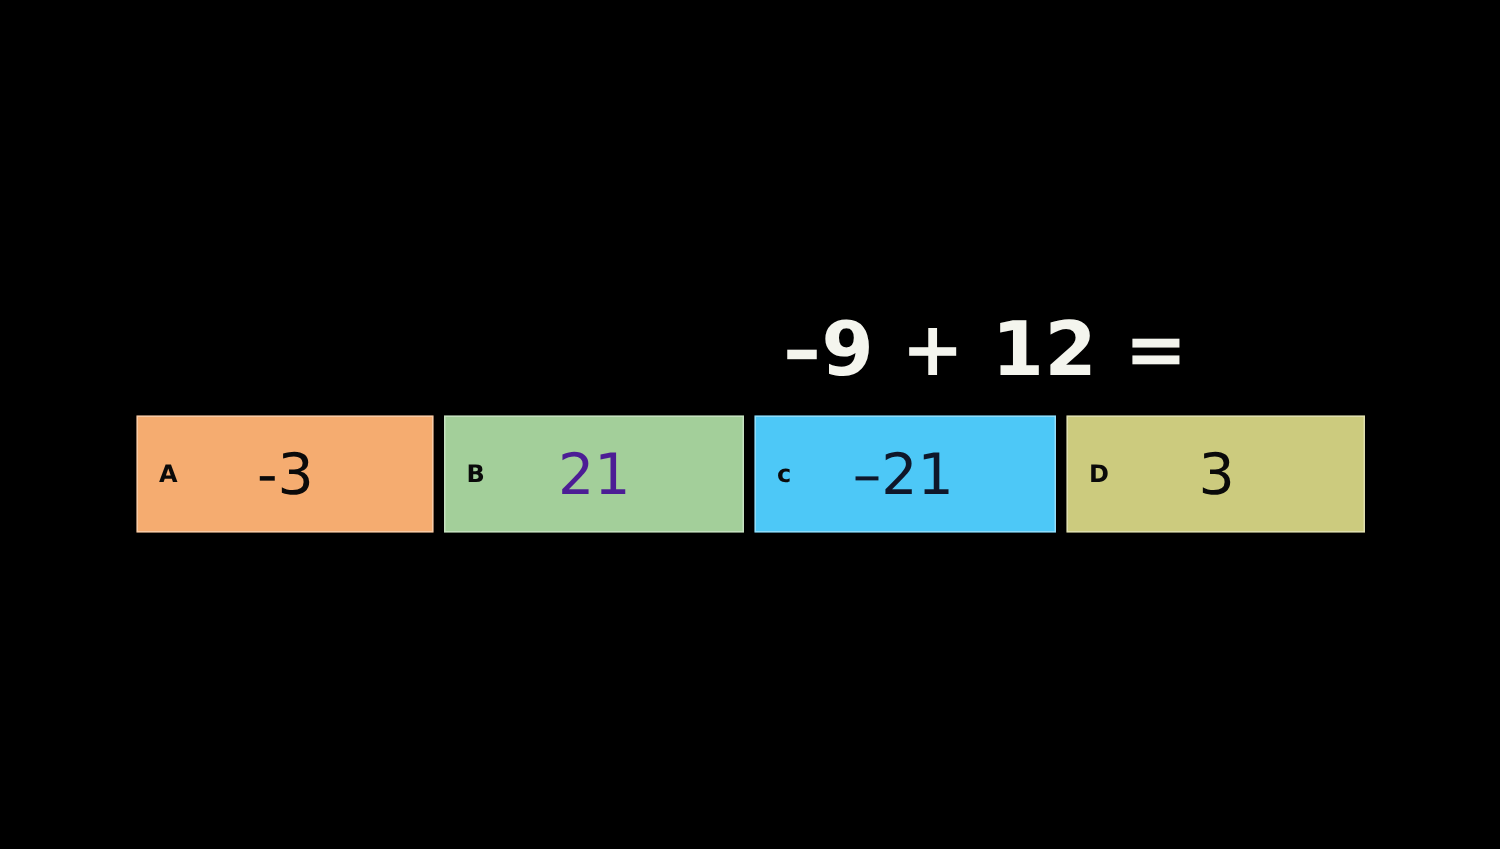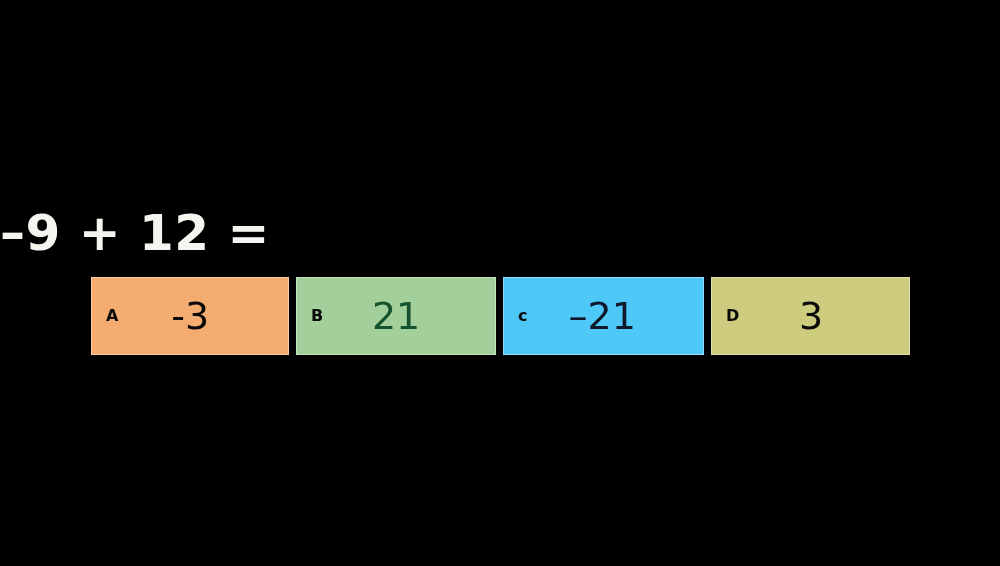--- a/index.html
+++ b/index.html
@@ -25,21 +25,21 @@
 
   
   #question-area {
     position: absolute;
     left: 0;
     top: 200px;
     width: 792px;
     height: 66px;
     display: flex;
     align-items: center;
-    justify-content: flex-start;
+    justify-content: flex-end;
   }
   #question-text {
     color: #f4f5ee;
     font-family: "DejaVu Sans", sans-serif;
     font-size: 50px;
     font-weight: 600;
     letter-spacing: 0.5px;
     line-height: 1;
     white-space: pre;
   }
@@ -106,21 +106,21 @@
 
   <div id="answer-row">
 
     <div class="answer-option opt-a" style="background-color: rgb(245, 172, 112);">
       <span class="option-letter" style="color: rgb(10, 10, 10);">A</span>
       <span class="option-value" style="color: rgb(10, 10, 10);">-3</span>
     </div>
 
     <div class="answer-option opt-b" style="background-color: rgb(163, 207, 154);">
       <span class="option-letter" style="color: rgb(10, 10, 10);">B</span>
-      <span class="option-value" style="color: #14532d;">21</span>
+      <span class="option-value" style="color: #4c1d95;">21</span>
     </div>
 
     <div class="answer-option opt-c" style="background-color: rgb(77, 200, 247);">
       <span class="option-letter" style="color: rgb(10, 10, 10);">c</span>
       <span class="option-value" style="color: #0f172a;">–21</span>
     </div>
 
     <div class="answer-option opt-d" style="background-color: rgb(204, 203, 126);">
       <span class="option-letter" style="color: rgb(10, 10, 10);">D</span>
       <span class="option-value" style="color: rgb(10, 10, 10);">3</span>

